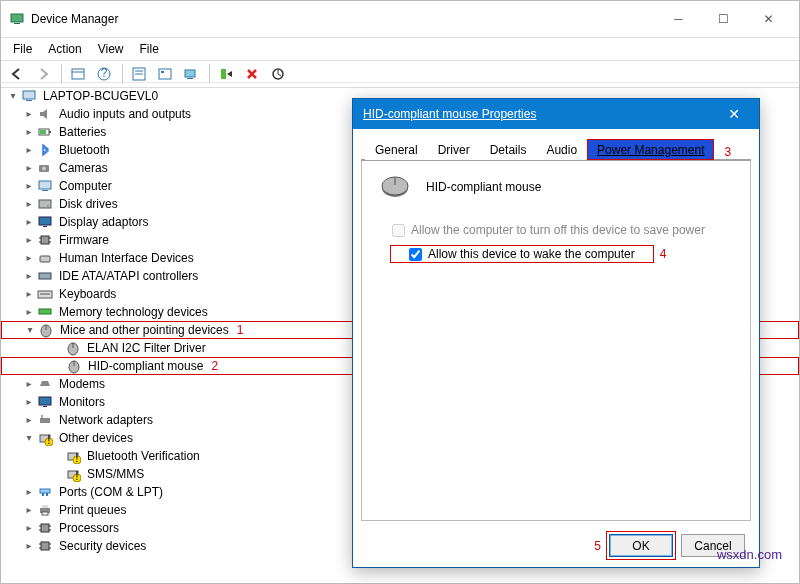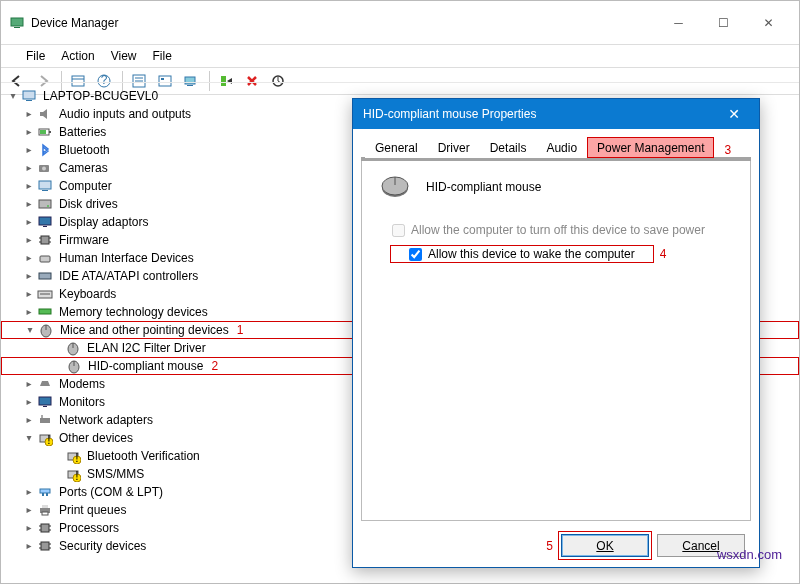--- a/index.html
+++ b/index.html
@@ -1,25 +1,25 @@
 <!DOCTYPE html>
 <html><head>
 <meta charset="utf-8">
 <style>
 * { box-sizing: border-box; font-family: "Segoe UI", Tahoma, sans-serif; font-size: 12px; }
 body { margin: 0; padding: 0; background: #fff; width: 800px; height: 584px; overflow: hidden; position: relative; }
 
 
 .window { width: 800px; height: 584px; border: 1px solid #bbb; background: #fff; }
-.titlebar { height: 44px; display: flex; align-items: center; padding: 0 8px; border-bottom: 1px solid #ddd; }
+.titlebar { height: 37px; display: flex; align-items: center; padding: 0 8px; border-bottom: 1px solid #ddd; }
 .titlebar .icon { width: 16px; height: 16px; margin-right: 6px; }
 .titlebar .title { flex: 1; }
 .titlebar .winbtn { width: 45px; height: 28px; display: flex; align-items: center; justify-content: center; color: #555; }
 
-.menubar { height: 22px; display: flex; align-items: center; padding: 0 17px; }
+.menubar { height: 22px; display: flex; align-items: center; padding: 0 4px; }
 .menubar .mi { padding: 2px 8px; }
 
 .toolbar { height: 28px; border-top: 1px solid #ddd; border-bottom: 1px solid #ddd; display: flex; align-items: center; padding: 0 4px; gap: 0; }
 .toolbar .tb { width: 24px; height: 22px; display: flex; align-items: center; justify-content: center; border: 1px solid transparent; margin-right: 2px; }
 .toolbar .sep { width: 1px; height: 20px; background: #ccc; margin: 0 4px; }
 
 .content { position: absolute; top: 82px; bottom: 1px; left: 1px; right: 1px; border-top: 1px solid #e8e8e8; overflow: hidden; padding: 4px 0; }
 
 
 .tree { font-size: 12px; line-height: 18px; }
@@ -29,35 +29,35 @@
 .lbl { padding: 0 2px; }
 .ind0 { padding-left: 6px; }
 .ind1 { padding-left: 22px; }
 .ind2 { padding-left: 50px; }
 .hl-red { border: 1px solid #d40000; }
 .annot { color: #d40000; margin-left: 6px; font-weight: normal; }
 
 
 .dialog { position: absolute; left: 352px; top: 98px; width: 408px; height: 470px; background: #fff; border: 1px solid #0b5aa6; box-shadow: 0 4px 16px rgba(0,0,0,.3); }
 .dlg-title { height: 30px; background: #0b7ad1; color: #fff; display: flex; align-items: center; padding: 0 10px; }
-.dlg-title .t { flex: 1; }
+.dlg-title .t { flex: 1; text-decoration: underline; }
 .dlg-close { width: 30px; text-align: center; font-size: 14px; }
 .dlg-body { position: absolute; top: 30px; bottom: 46px; left: 8px; right: 8px; background: #fff; }
-.tabs { display: flex; align-items: flex-end; height: 24px; margin-top: 8px; border-bottom: 4px solid #a3a3a3; padding-left: 4px; }
+.tabs { display: flex; align-items: flex-end; height: 24px; margin-top: 8px; border-bottom: 2px solid #a3a3a3; padding-left: 4px; }
 .tab { padding: 3px 9px; border: 1px solid transparent; border-bottom: none; position: relative; top: 1px; background: #fff; }
-.tab.active { border-color: #bbb; background: #fca5a5; }
+.tab.active { border-color: #bbb; background: #1d4ed8; text-decoration: underline; }
 .tab.active.hl { outline: 1px solid #d40000; outline-offset: -1px; }
 .tabpanel { border: 1px solid #bbb; border-top: none; height: calc(100% - 32px); padding: 14px 16px; position: relative; }
 .dev-row { display: flex; align-items: center; gap: 14px; margin-bottom: 24px; }
 .mouse-big { width: 34px; height: 24px; }
 .chk-row { display: flex; align-items: center; gap: 6px; margin: 4px 0 4px 14px; font-size: 12px; }
 .chk-row.disabled { color: #888; }
 .chk-row.hl { border: 1px solid #d40000; padding: 1px 18px; margin-left: 12px; display: inline-flex; }
 .dlg-buttons { position: absolute; bottom: 10px; right: 14px; display: flex; gap: 8px; align-items: center; }
-.btn { width: 88px; height: 23px; border: 1px solid #999; background: #efefef; display: flex; align-items: center; justify-content: center; text-decoration: underline; }
+.btn { width: 64px; height: 23px; border: 1px solid #999; background: #efefef; display: flex; align-items: center; justify-content: center; }
 .btn.default { border: 1px solid #0b5aa6; box-shadow: inset 0 0 0 1px #7ab7e8; }
 .btn.hl { outline: 1px solid #d40000; outline-offset: 2px; }
 input[type=checkbox]{ width:13px; height:13px; margin:0; }
 </style>
 </head>
 <body>
 
 <div class="window">
   <div class="titlebar">
     <span class="icon">

